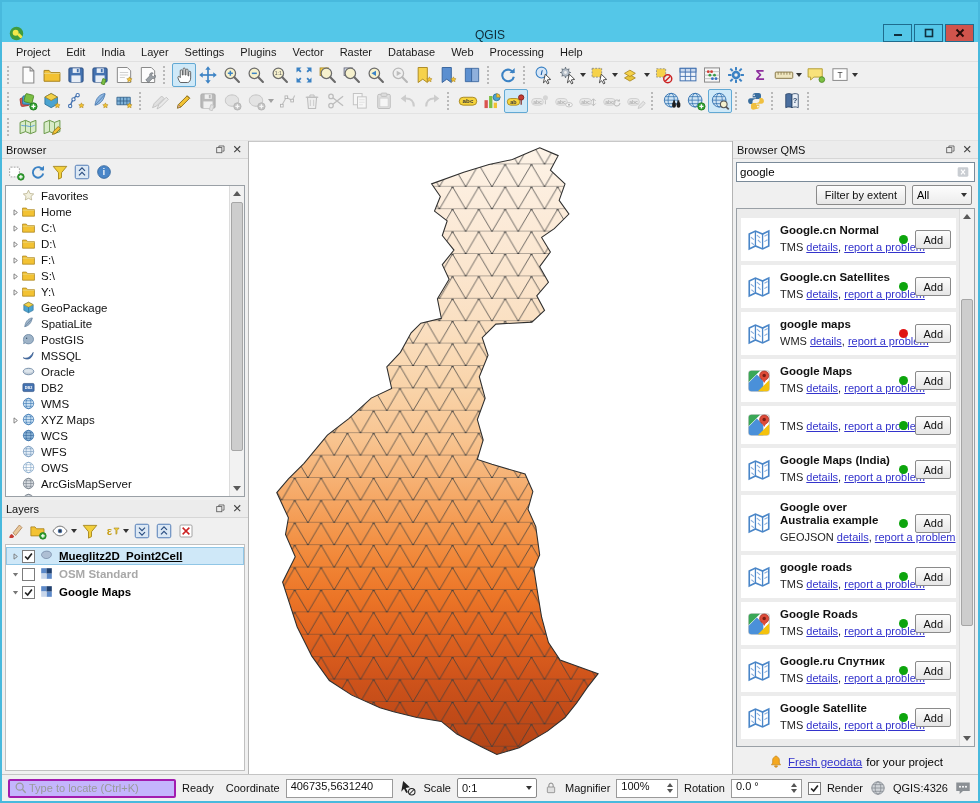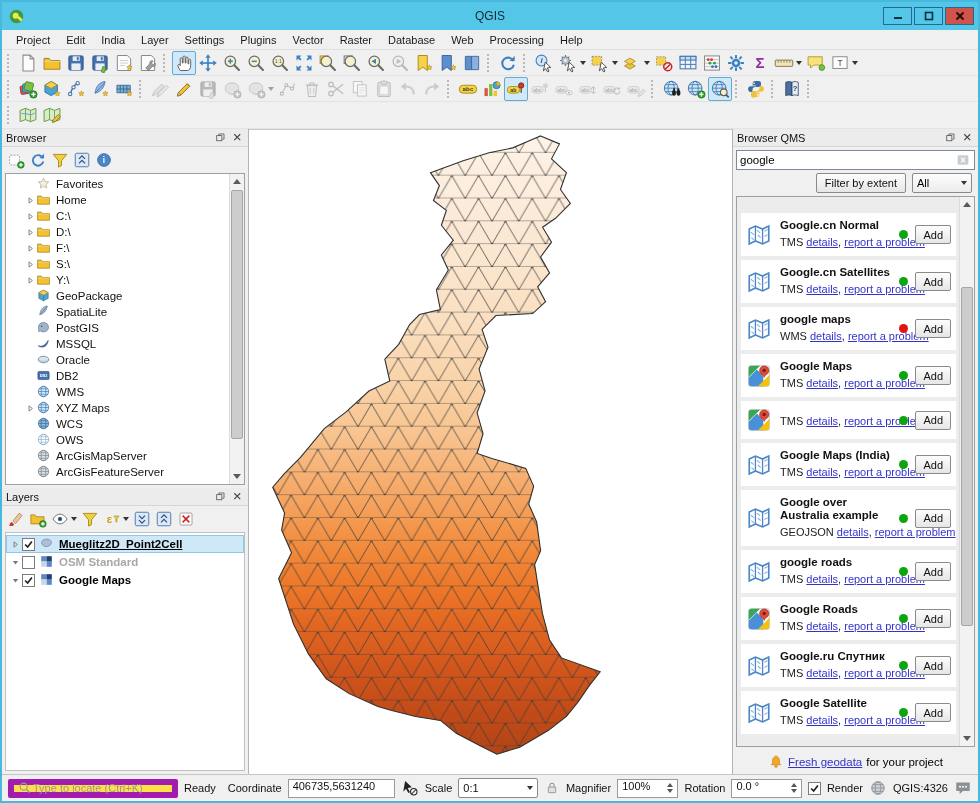--- a/index.html
+++ b/index.html
@@ -1,19 +1,19 @@
 <!DOCTYPE html>
 <html><head>
 <meta charset="utf-8">
 <style>
   *{box-sizing:border-box;margin:0;padding:0;font-family:"Liberation Sans",sans-serif;-webkit-user-select:none}
   html,body{background:#9aa0a6}
   .window{position:relative;width:980px;height:803px;border:2px solid #48b9dd;background:#f0f0f0;overflow:hidden;display:flex;flex-direction:column}
   
-  .titlebar{height:28px;background:#54c7e8;display:flex;align-items:center;padding:0 4px;flex:0 0 auto}
+  .titlebar{height:40px;background:#54c7e8;display:flex;align-items:flex-end;padding:0 4px;flex:0 0 auto}
   .titlebar .logo{width:17px;height:17px;margin-left:2px}
   .titlebar .title{position:absolute;left:0;right:0;text-align:center;font-size:12px;color:#102a36;pointer-events:none}
   .winbtns{margin-left:auto;display:flex;z-index:2}
   .winbtn{width:29px;height:18px;border:1px solid #1f6c8e;margin-left:2px;display:flex;align-items:center;justify-content:center;background:#54c7e8}
   .winbtn.close{background:#d0544c}
   
   .menubar{height:20px;background:#f0f0f0;border-bottom:1px solid #e0e0e0;display:flex;align-items:center;font-size:11px;color:#1a1a1a;padding-left:6px;flex:0 0 auto}
   .menubar span{padding:2px 8px;cursor:default}
   
   .tbrow{display:flex;align-items:center;background:#f0f0f0;border-bottom:1px solid #e3e3e3;padding:1px 2px;flex:0 0 auto}
@@ -31,21 +31,21 @@
   .canvas svg{position:absolute;inset:0}
   
   .dock{display:flex;flex-direction:column;min-height:0}
   .dockhead{height:18px;background:#ececec;border-bottom:1px solid #d6d6d6;display:flex;align-items:center;padding:0 4px;font-size:11px;color:#111;flex:0 0 auto}
   .dockhead .hbtns{margin-left:auto;display:flex;gap:3px}
   .hbtn{width:14px;height:14px;display:flex;align-items:center;justify-content:center}
   .docktools{height:26px;display:flex;align-items:center;padding:1px 3px;flex:0 0 auto}
   .docktools .tbtn{height:22px;min-width:22px}
   .dockbody{flex:1;margin:0 3px 3px 3px;background:#fff;border:1px solid #9aa0a6;position:relative;overflow:hidden;min-height:0}
   
-  .treerow{height:16px;display:flex;align-items:center;font-size:11.5px;color:#111;padding-left:18px;white-space:nowrap}
+  .treerow{height:16px;display:flex;align-items:center;font-size:11.5px;color:#111;padding-left:3px;white-space:nowrap}
   .treerow .expander{width:12px;display:flex;justify-content:center}
   .treerow .noexp{width:12px}
   .treerow .ticon{width:16px;height:16px;margin-right:4px;flex:0 0 auto}
   
   .vscroll{position:absolute;top:0;right:0;bottom:0;width:15px;background:#f2f2f2;border-left:1px solid #dcdcdc}
   .varrow{position:absolute;left:0;width:14px;height:15px;display:flex;align-items:center;justify-content:center}
   .varrow.up{top:0}.varrow.down{bottom:0}
   .tri-up{width:0;height:0;border-left:4px solid transparent;border-right:4px solid transparent;border-bottom:5px solid #5a5a5a}
   .tri-down{width:0;height:0;border-left:4px solid transparent;border-right:4px solid transparent;border-top:5px solid #5a5a5a}
   .vthumb{position:absolute;left:1px;width:12px;background:#cdcdcd;border:1px solid #a6a6a6;border-radius:2px}
@@ -59,33 +59,33 @@
   .lrow .lname.underline{text-decoration:underline}
   .lrow .lname.muted{color:#a8a8a8;font-weight:bold}
   .cb{width:13px;height:13px;background:#fff;border:1px solid #7c7c7c;display:inline-flex;align-items:center;justify-content:center;flex:0 0 auto}
   
   .qsearch{margin:3px 3px 2px 3px;height:20px;border:1px solid #7a8a99;background:#fff;display:flex;align-items:center;padding:0 3px}
   .qsearch input{flex:1;border:0;outline:0;font-size:11.5px;background:transparent}
   .filterrow{height:24px;display:flex;align-items:center;justify-content:flex-end;gap:6px;padding:0 4px 2px 0;flex:0 0 auto}
   .btn3d{font-size:11px;color:#111;background:linear-gradient(#fdfdfd,#e6e6e6);border:1px solid #8a8a8a;border-radius:2px;height:20px;padding:0 8px;display:flex;align-items:center}
   .combo{font-size:11px;background:linear-gradient(#fdfdfd,#ececec);border:1px solid #8a8a8a;border-radius:2px;height:20px;display:flex;align-items:center;padding:0 4px}
   .combo .cval{flex:1}
-  .qlist{background:#ececec;padding:16px 18px 0 4px;overflow:hidden}
+  .qlist{background:#ececec;padding:9px 18px 0 4px;overflow:hidden}
   .qrow{background:#fff;display:flex;align-items:center;padding:6px 5px;margin-bottom:4px}
   .qrow .qicon{width:26px;height:26px;margin-right:8px;flex:0 0 auto}
   .qrow .qtxt{flex:1;min-width:0}
   .qrow .qname{font-size:11.5px;font-weight:bold;color:#111;line-height:13px}
   .qrow .qsub{font-size:11px;color:#222;line-height:14px;white-space:nowrap}
   .qrow .qsub a{color:#3333cc;text-decoration:underline}
   .qrow .dot{width:9px;height:9px;border-radius:50%;margin:0 7px 0 4px;flex:0 0 auto}
   .qfoot{height:24px;display:flex;align-items:center;justify-content:center;font-size:11.5px;gap:4px;flex:0 0 auto}
   .qfoot a{color:#3333cc;text-decoration:underline}
   
   .statusbar{height:27px;background:#f0f0f0;border-top:1px solid #c4c4c4;display:flex;align-items:center;padding:0 6px;font-size:11px;color:#111;gap:6px;flex:0 0 auto}
-  .locator{width:170px;height:19px;background:#fde047;border:6px solid #a21caf;border-radius:2px;display:flex;align-items:center;padding:0 3px}
+  .locator{width:170px;height:19px;background:#c4b5fd;border:2px solid #a21caf;border-radius:2px;display:flex;align-items:center;padding:0 3px}
   .locator input{flex:1;border:0;outline:0;font-size:11px;color:#333;background:transparent}
   .locator input::placeholder{color:#9a9a9a}
   .sinput{height:19px;background:#fff;border:1px solid #9a9a9a;display:flex;padding:0 4px;font-size:11px}
   .spin{display:flex;flex-direction:column;justify-content:center;gap:2px;margin-left:4px}
   .spin i{display:block;width:0;height:0;border-left:3px solid transparent;border-right:3px solid transparent}
   .spin .u{border-bottom:4px solid #555}.spin .d{border-top:4px solid #555}
   .icon16{width:16px;height:16px;display:inline-flex}
   .icon18{width:18px;height:18px;display:inline-flex}
   .flexsp{flex:1}
 </style>
@@ -847,20 +847,29 @@
                 <span class="ticon"><svg width="15" height="15" viewBox="0 0 24 24">
                     <circle cx="12" cy="12" r="8.3" fill="#8fb7d8" stroke="#2f6fae" stroke-width="1.1"></circle>
                     <ellipse cx="12" cy="12" rx="3.8" ry="8.3" fill="none" stroke="#2c5f96" stroke-width=".9"></ellipse>
                     <path d="M3.7 12h16.6M5.2 7.6h13.6M5.2 16.4h13.6" stroke="#2c5f96" stroke-width=".9"></path>
                   </svg></span>
                 <span>WCS</span>
               </div>
               <div class="treerow">
                 <span class="noexp"></span>
                 <span class="ticon"><svg width="15" height="15" viewBox="0 0 24 24">
+                    <circle cx="12" cy="12" r="8.3" fill="#e4eef8" stroke="#6d92b8" stroke-width="1.1"></circle>
+                    <ellipse cx="12" cy="12" rx="3.8" ry="8.3" fill="none" stroke="#6d92b8" stroke-width=".9"></ellipse>
+                    <path d="M3.7 12h16.6M5.2 7.6h13.6M5.2 16.4h13.6" stroke="#6d92b8" stroke-width=".9"></path>
+                  </svg></span>
+                <span>WFS</span>
+              </div>
+              <div class="treerow">
+                <span class="noexp"></span>
+                <span class="ticon"><svg width="15" height="15" viewBox="0 0 24 24">
                     <circle cx="12" cy="12" r="8.3" fill="#fff" stroke="#7aa0c4" stroke-width="1.1"></circle>
                     <ellipse cx="12" cy="12" rx="3.8" ry="8.3" fill="none" stroke="#7aa0c4" stroke-width=".9"></ellipse>
                     <path d="M3.7 12h16.6M5.2 7.6h13.6M5.2 16.4h13.6" stroke="#7aa0c4" stroke-width=".9"></path>
                   </svg></span>
                 <span>OWS</span>
               </div>
               <div class="treerow">
                 <span class="noexp"></span>
                 <span class="ticon"><svg width="15" height="15" viewBox="0 0 24 24">
                     <circle cx="12" cy="12" r="8.3" fill="#d9dde2" stroke="#6d7883" stroke-width="1.1"></circle>

